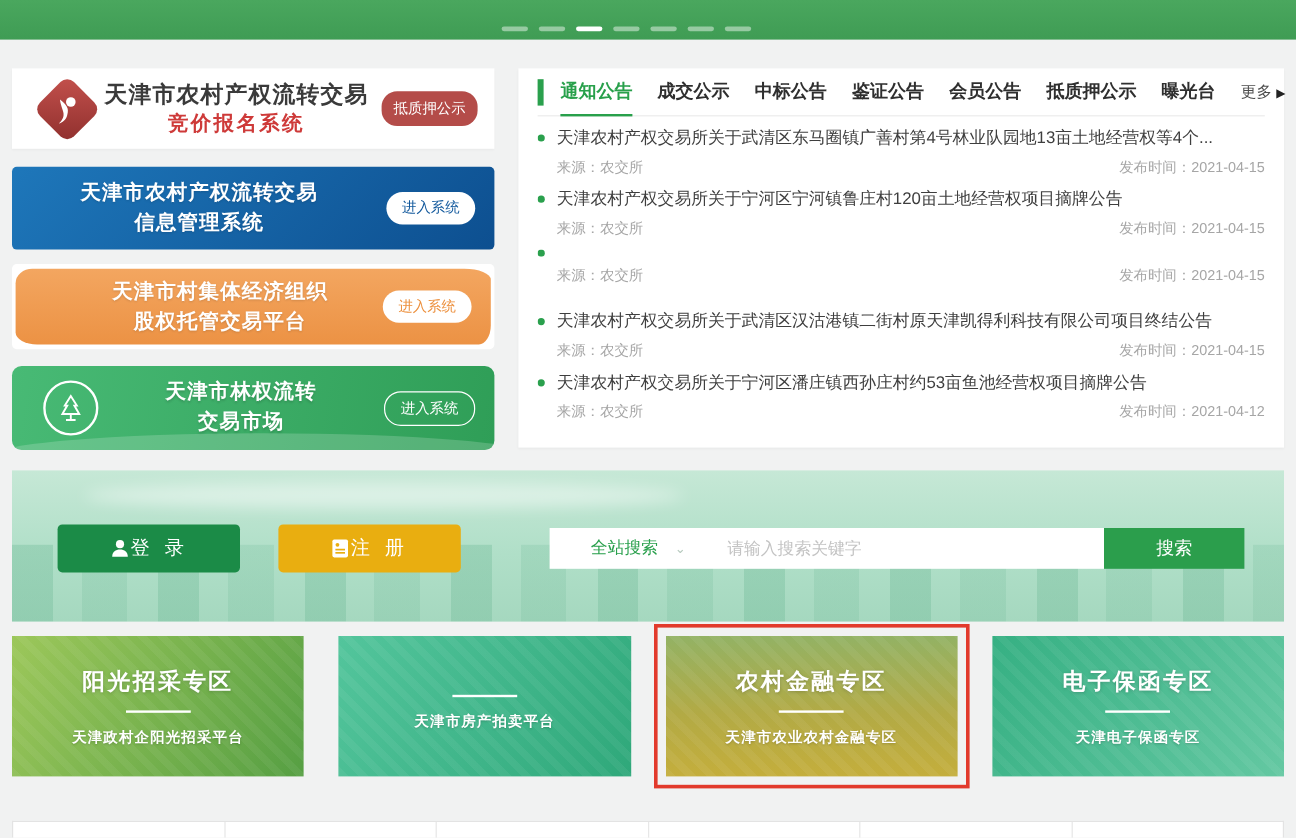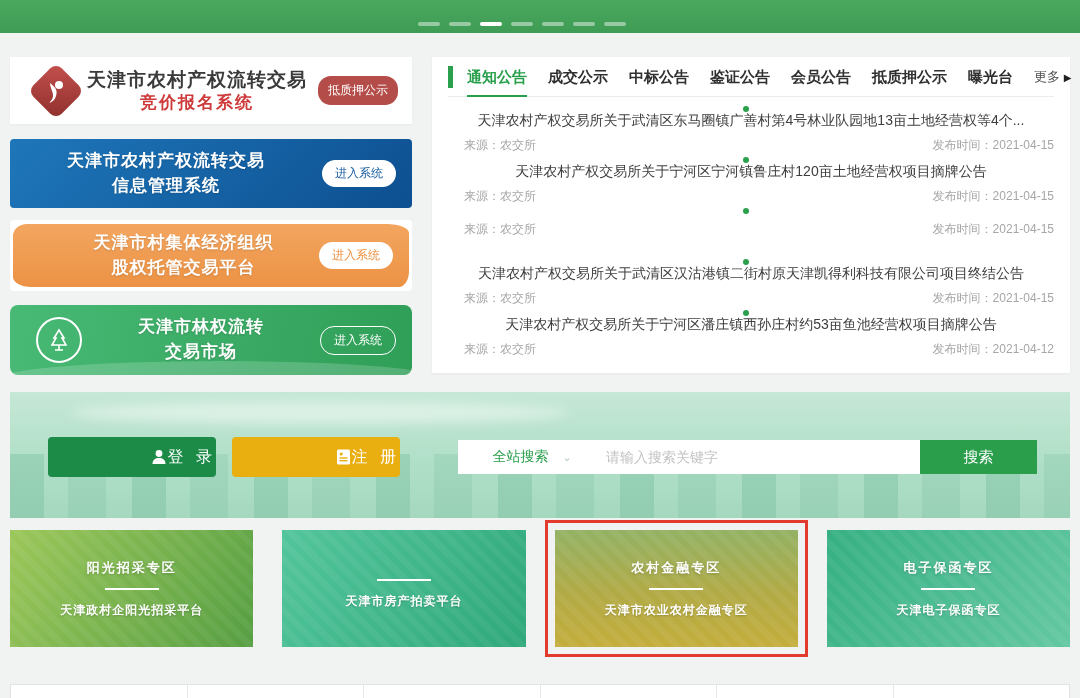--- a/index.html
+++ b/index.html
@@ -54,56 +54,56 @@
     padding:0 16px; box-shadow:0 1px 2px rgba(0,0,0,.04); }
   #tab-row { display:flex; align-items:center; height:40px; border-bottom:1px solid #ebebeb; }
   .green-bar { width:5px; height:22px; background:#2aa04d; margin-right:14px; flex:none; }
   .tab { font-size:15px; font-weight:bold; color:#2f2f2f; margin-right:21px; cursor:pointer;
     height:40px; line-height:40px; white-space:nowrap; }
   .tab.active { color:#28a04b; border-bottom:2px solid #28a04b; }
   #more-link { margin-left:auto; font-size:13px; color:#4d4d4d; cursor:pointer; white-space:nowrap; }
   #more-link .arrow { font-size:10px; color:#222; }
   .news-item { height:51px; padding-top:9px; cursor:pointer; }
   .news-title { display:flex; align-items:center; font-size:14px; color:#3e3e3e;
-    white-space:nowrap; overflow:hidden;flex-direction:column; }
+    white-space:nowrap; overflow:hidden; }
   .bullet { width:6px; height:6px; border-radius:50%; background:#2aa04d; margin-right:10px; flex:none; }
   .news-meta { display:flex; justify-content:space-between; margin-top:7px; padding-left:16px;
     font-size:12px; color:#a6a6a6; }
 
   
   #hero { left:10px; top:392px; width:1060px; height:126px; overflow:hidden;
     background:linear-gradient(180deg,#c6e8d6 0%,#b0dfc8 55%,#a5d8bf 100%); }
   #hero::before { content:""; position:absolute; left:0; bottom:0; width:100%; height:64px;
     background:repeating-linear-gradient(90deg, rgba(110,185,150,.35) 0 34px, transparent 34px 58px,
       rgba(110,185,150,.22) 58px 96px, transparent 96px 122px); }
   #hero::after { content:""; position:absolute; left:60px; top:10px; width:500px; height:22px;
     background:rgba(255,255,255,.45); border-radius:50%; filter:blur(6px); }
-  .hero-btn { position:absolute; top:45px; width:168px; height:40px; border:none; border-radius:4px;
+  .hero-btn { position:absolute; top:45px; width:152px; height:40px; border:none; border-radius:4px;
     color:#fff; font-size:16px; letter-spacing:4px; cursor:pointer; display:flex;
-    align-items:center; justify-content:flex-end; z-index:2; }
+    align-items:center; justify-content:center; z-index:2; }
   #login-btn { left:38px; background:#1b8b47; }
   #register-btn { left:222px; background:#e9ae10; }
   #search-box { position:absolute; left:448px; top:48px; width:462px; height:34px; background:#fff;
     display:flex; align-items:center; z-index:2; }
   #scope { display:flex; align-items:center; justify-content:center; gap:14px; width:148px;
     font-size:14px; color:#2aa04d; cursor:pointer; flex:none; }
   #scope .chev { color:#b5c9bd; font-size:11px; }
   #search-input { flex:1; border:none; outline:none; font-size:14px; 
     color:#444; background:transparent; }
   #search-input::placeholder { color:#c3c3c3; }
   #search-btn { position:absolute; left:910px; top:48px; width:117px; height:34px; border:none;
     background:#2b9e4c; color:#fff; font-size:15px; cursor:pointer; z-index:2; }
 
   
   #zones { left:10px; top:530px; width:1060px; height:117px; display:flex; gap:29px; }
   .zone { flex:1; position:relative; cursor:pointer; color:#fff; text-align:center;
     display:flex; flex-direction:column; align-items:center; justify-content:center; }
   .zone::before { content:""; position:absolute; inset:0;
     background:repeating-linear-gradient(45deg, rgba(255,255,255,.05) 0 6px, transparent 6px 12px); }
-  .zone-title { font-size:13px; font-weight:bold; letter-spacing:2px;
+  .zone-title { font-size:19px; font-weight:bold; letter-spacing:2px;
     text-shadow:0 1px 3px rgba(0,0,0,.2); position:relative; }
   .zone-divider { width:54px; height:2px; background:#fff; margin:11px 0 12px; position:relative; }
   .zone-sub { font-size:12px; font-weight:bold; letter-spacing:1px;
     text-shadow:0 1px 2px rgba(0,0,0,.2); position:relative; }
   #zone-0 { background:linear-gradient(120deg,#9cc75a 0%,#569f43 100%); }
   #zone-1 { background:linear-gradient(120deg,#53c59c 0%,#2fa87a 100%); }
   #zone-2 { background:linear-gradient(180deg,#93b264 0%,#b2aa45 55%,#c4ae3c 100%);
     outline:3px solid #e23a2c; outline-offset:7px; }
   #zone-3 { background:linear-gradient(120deg,#36b083 0%,#64c8a2 100%); }
 

